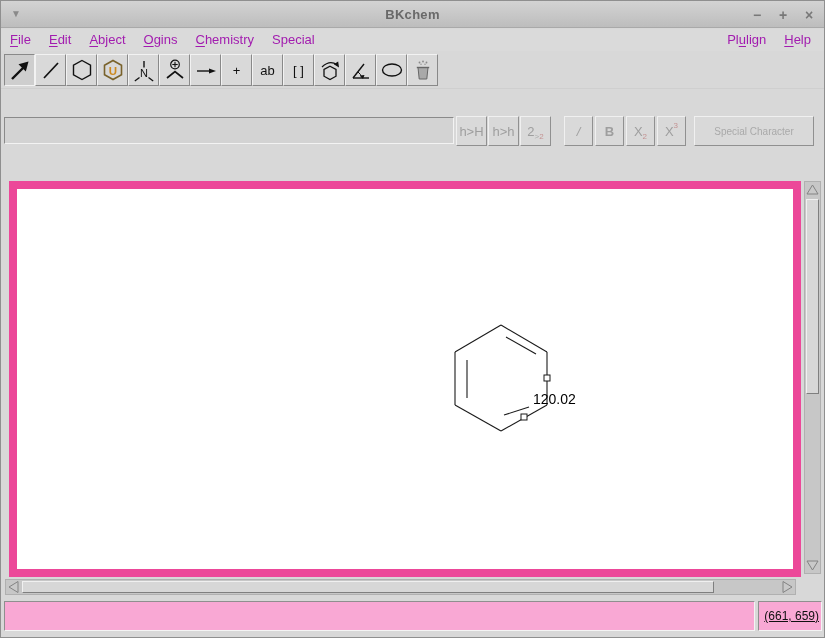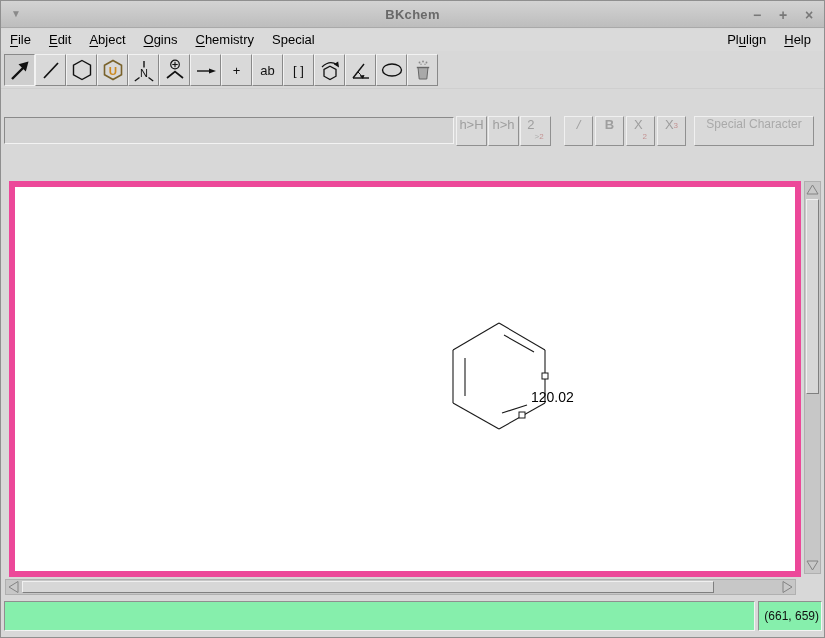--- a/index.html
+++ b/index.html
@@ -9,72 +9,72 @@
   
   .titlebar { position:absolute; left:0; top:0; width:100%; height:27px;
     background:linear-gradient(#d3d3d3,#bdbdbd); border-bottom:1px solid #a9a9a9;
     display:flex; align-items:center; }
   .win-menu-btn { position:absolute; left:10px; top:7px; width:14px; height:12px; color:#8a8a8a; font-size:10px; line-height:12px; }
   .win-title { width:100%; text-align:center; font-size:13px; font-weight:bold; color:#696969; letter-spacing:.3px; }
   .win-controls { position:absolute; right:8px; top:0; height:27px; display:flex; gap:12px; align-items:center; }
   .win-ctrl { width:14px; text-align:center; color:#787878; font-size:14px; font-weight:bold; cursor:default; }
 
   
-  .menubar { position:absolute; left:0; top:28px; width:100%; height:22px; background:#dadada; display:flex; font-size:13px; color:#000000; }
+  .menubar { position:absolute; left:0; top:28px; width:100%; height:22px; background:#dadada; display:flex; font-size:13px; color:#a21caf; }
   .menu-group { display:flex; }
   .menu-group.right { margin-left:auto; margin-right:4px; }
   .menu-item { padding:3px 9px 2px 9px; cursor:default; white-space:pre; }
   .u { text-decoration:underline; text-underline-offset:2px; }
 
   
   .toolbar { position:absolute; left:0; top:51px; width:100%; height:37px; display:flex; padding:2px 0 0 3px; border-bottom:1px solid #cfcfcf; }
   .tbtn { width:31px; height:32px; background:#d9d9d9; border:1px solid; border-color:#f2f2f2 #898989 #898989 #f2f2f2;
     display:flex; align-items:center; justify-content:center; color:#111; }
   .tbtn.active { border-color:#898989 #f2f2f2 #f2f2f2 #898989; background:#cecece; }
   .tbtn svg { display:block; }
   .tbtn .glyph { font-size:13px; color:#111; }
   .glyph-plus { font-size:18px; font-weight:500; }
 
   .formatbar { position:absolute; left:0; top:115px; width:100%; height:31px; }
   .entry { position:absolute; left:3px; top:1px; width:450px; height:27px; background:#d3d3d3;
     border:1px solid; border-color:#8a8a8a #f3f3f3 #f3f3f3 #8a8a8a; font-size:13px; padding:0 4px; color:#222; outline:none; font-family:"Liberation Sans",sans-serif; }
   .fbtn { position:absolute; top:0; height:30px; background:#d9d9d9; border:1px solid; border-color:#f0f0f0 #909090 #909090 #f0f0f0;
-    display:flex; align-items:flex-start; justify-content:center; font-size:13px; color:#9e9e9e; }
+    display:flex; align-items:center; justify-content:center; font-size:13px; color:#9e9e9e; }
   .fbtn .sub { font-size:8px; color:#c49393; align-self:flex-end; margin-bottom:4px; }
   .fbtn .sup { font-size:8px; color:#c49393; align-self:flex-start; margin-top:4px; }
   .fbtn .mini-arrow { font-size:8px; color:#adadad; align-self:flex-end; margin-bottom:4px; }
   .fbtn.italic-btn { font-style:italic; }
   .fbtn.bold-btn { font-weight:bold; }
   .special-btn { position:absolute; left:693px; top:0; width:120px; height:30px; background:#d9d9d9;
-    border:1px solid; border-color:#f0f0f0 #909090 #909090 #f0f0f0; color:#a9a9a9; font-size:12px;
-    display:flex; align-items:flex-start; justify-content:center; }
+    border:1px solid; border-color:#f0f0f0 #909090 #909090 #f0f0f0; color:#a9a9a9; font-size:10px;
+    display:flex; align-items:center; justify-content:center; }
 
   
   .tabbar { position:absolute; left:0; top:147px; width:100%; height:31px; }
   .tab { position:absolute; left:4px; top:1px; width:94px; height:30px; background:#6e6e6e; border:1px solid #5a5a5a; border-bottom:none;
     color:#ededed; font-size:12px; display:flex; align-items:center; justify-content:center; }
 
   
-  .canvas { position:absolute; left:8px; top:180px; width:792px; height:396px; background:#ffffff; border:6px solid #ec4899; }
+  .canvas { position:absolute; left:8px; top:180px; width:792px; height:396px; background:#ffffff; border:8px solid #ec4899; }
   .canvas svg { display:block; width:788px; height:392px; }
 
   
   .vscroll { position:absolute; left:803px; top:180px; width:17px; height:393px; background:#c7c7c7; border:1px solid #b0b0b0; }
   .vscroll .arrow-btn { position:absolute; left:0; width:15px; height:15px; }
   .vscroll .thumb { position:absolute; left:1px; top:17px; width:13px; height:195px; background:#d7d7d7;
     border:1px solid; border-color:#f0f0f0 #7f7f7f #7f7f7f #f0f0f0; }
   .hscroll { position:absolute; left:4px; top:578px; width:791px; height:16px; background:#c7c7c7; border:1px solid #b0b0b0; }
   .hscroll .arrow-btn { position:absolute; top:0; width:15px; height:14px; }
   .hscroll .thumb { position:absolute; left:16px; top:1px; width:692px; height:12px; background:#d7d7d7;
     border:1px solid; border-color:#f0f0f0 #7f7f7f #7f7f7f #f0f0f0; }
   .arrow-btn svg { display:block; }
 
   
   .statusbar { position:absolute; left:0; top:598px; width:100%; height:35px; }
-  .status-panel { position:absolute; top:2px; height:30px; background:#86efac; border:1px solid; border-color:#8f8f8f #f4f4f4 #f4f4f4 #8f8f8f; }
+  .status-panel { position:absolute; top:2px; height:30px; background:#f9a8d4; border:1px solid; border-color:#8f8f8f #f4f4f4 #f4f4f4 #8f8f8f;text-decoration:underline; }
   .status-left { left:3px; width:751px; }
   .status-right { left:757px; width:64px; font-size:12px; color:#111; display:flex; align-items:center; justify-content:flex-end; padding-right:2px; }
 </style>
 </head>
 <body>
 
 <div id="window">
 
   <div class="titlebar">
     <div class="win-menu-btn">▼</div>

